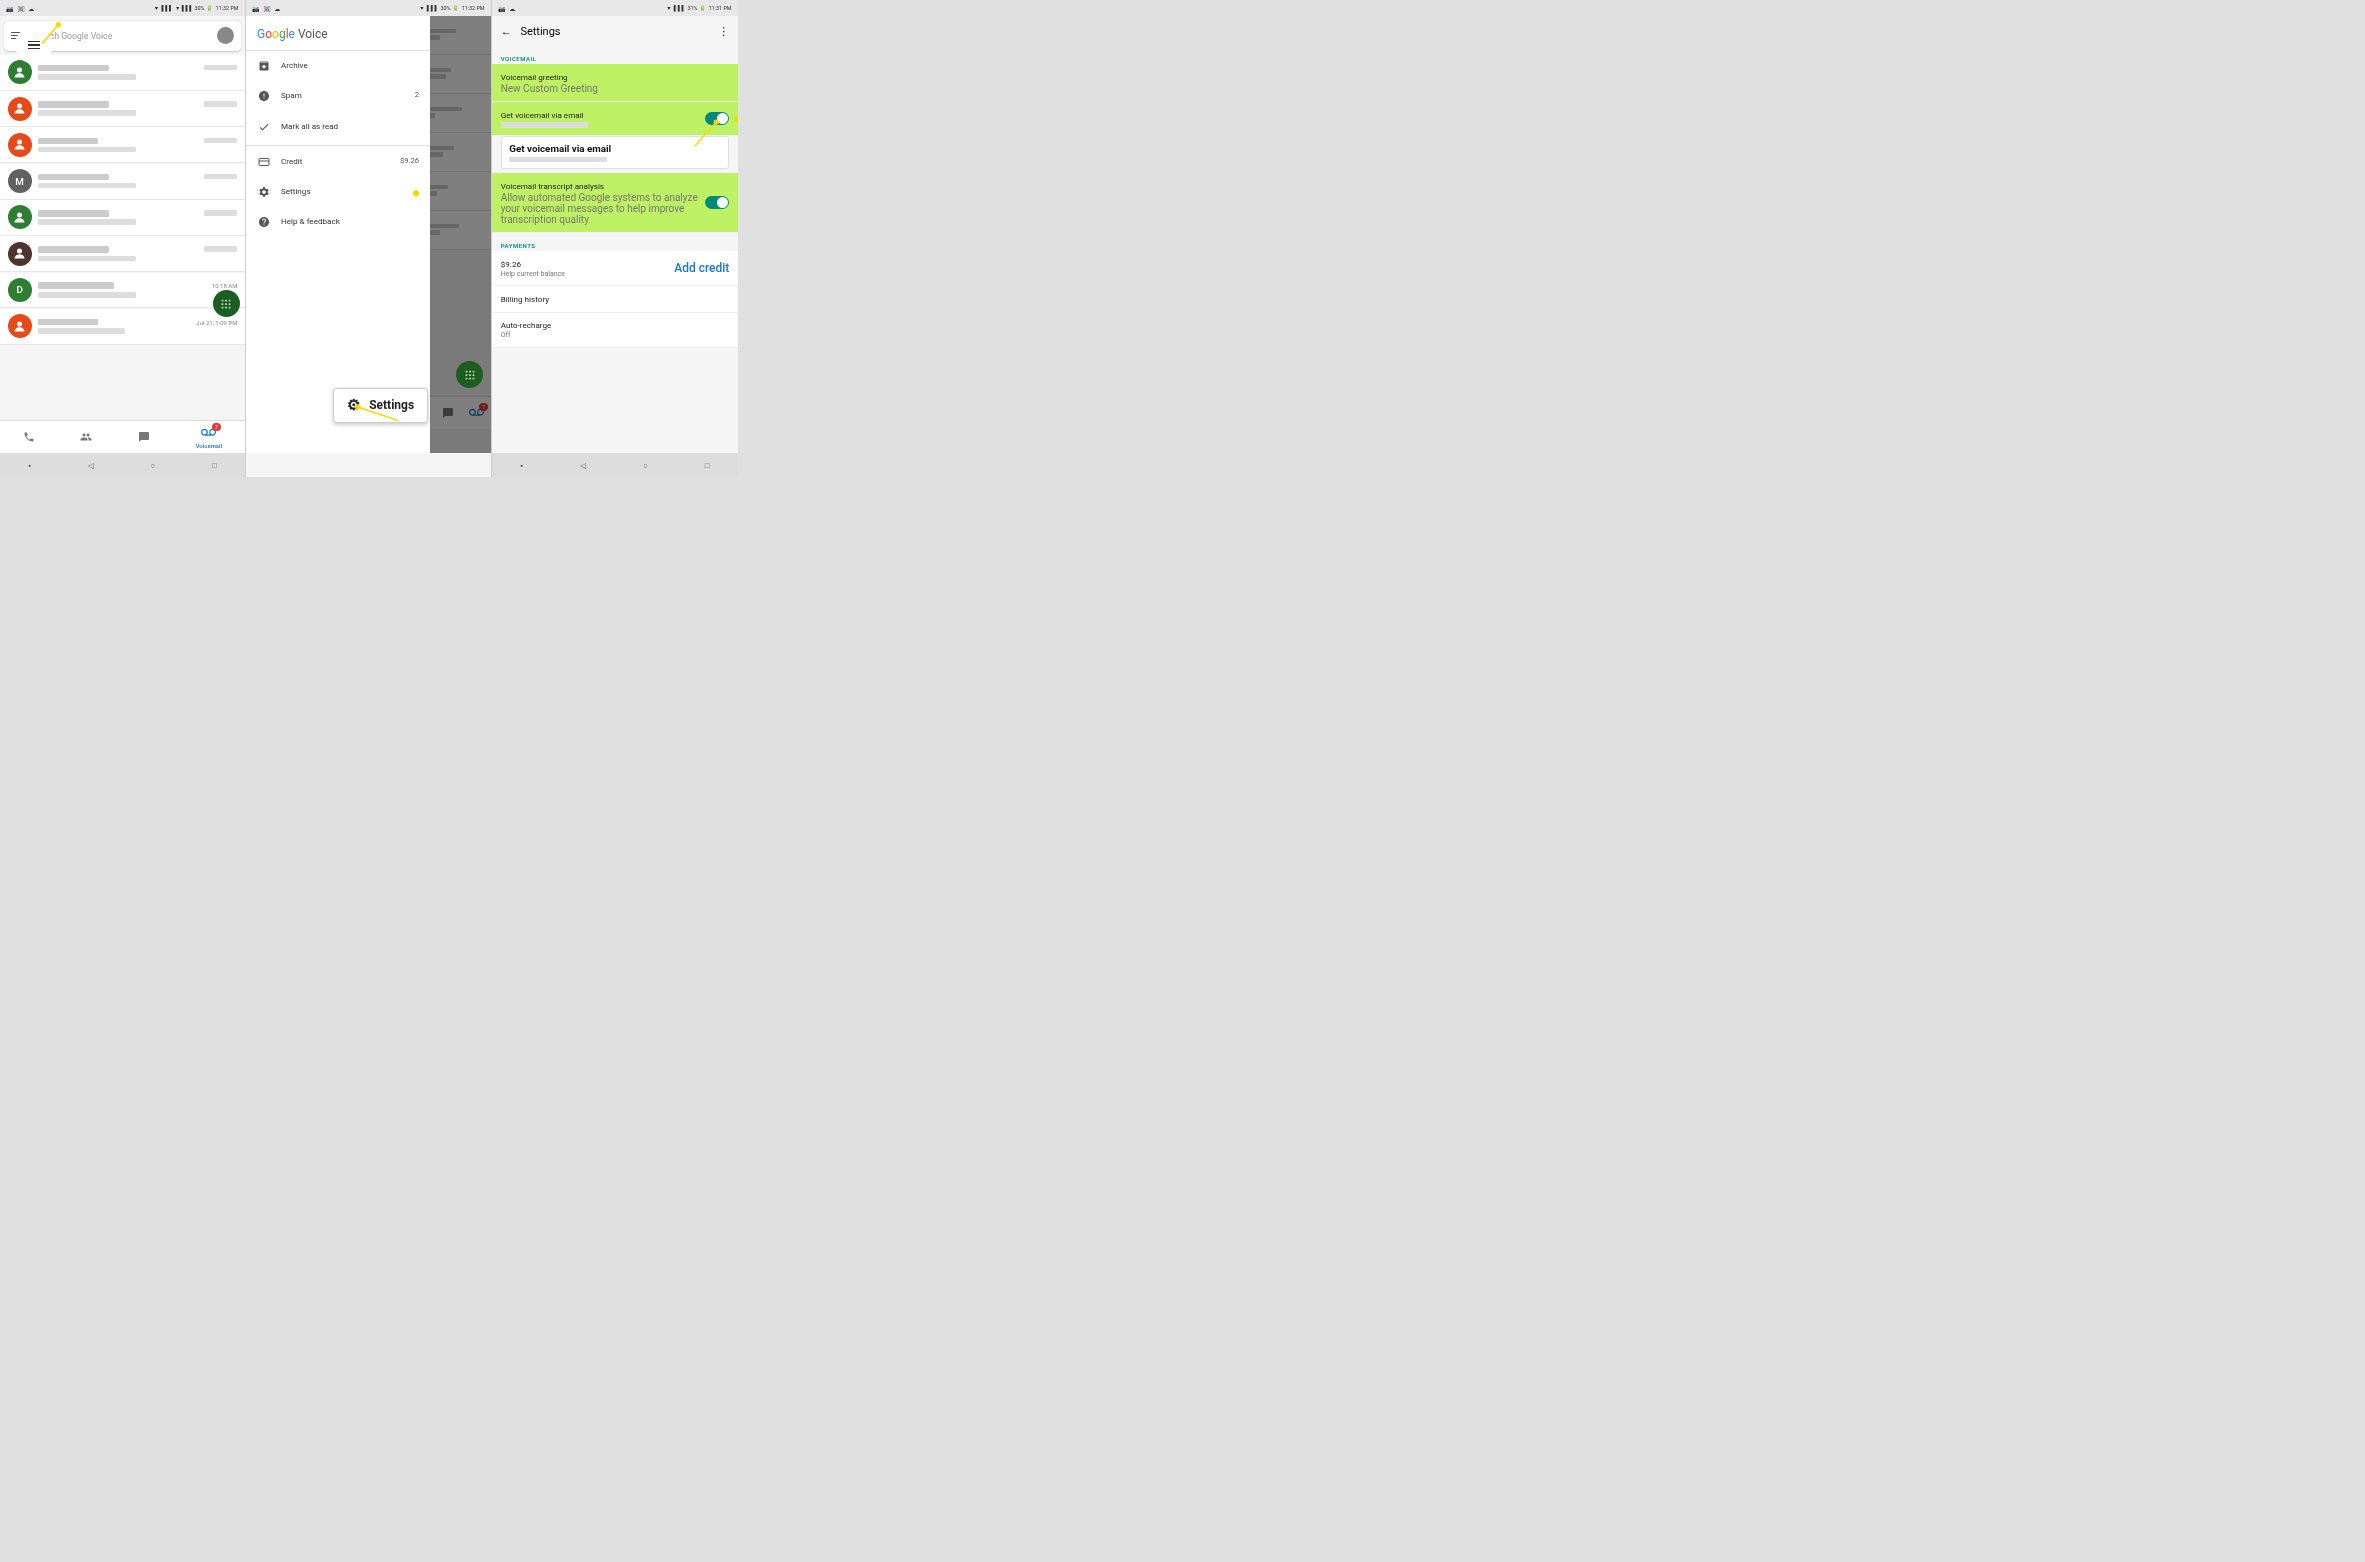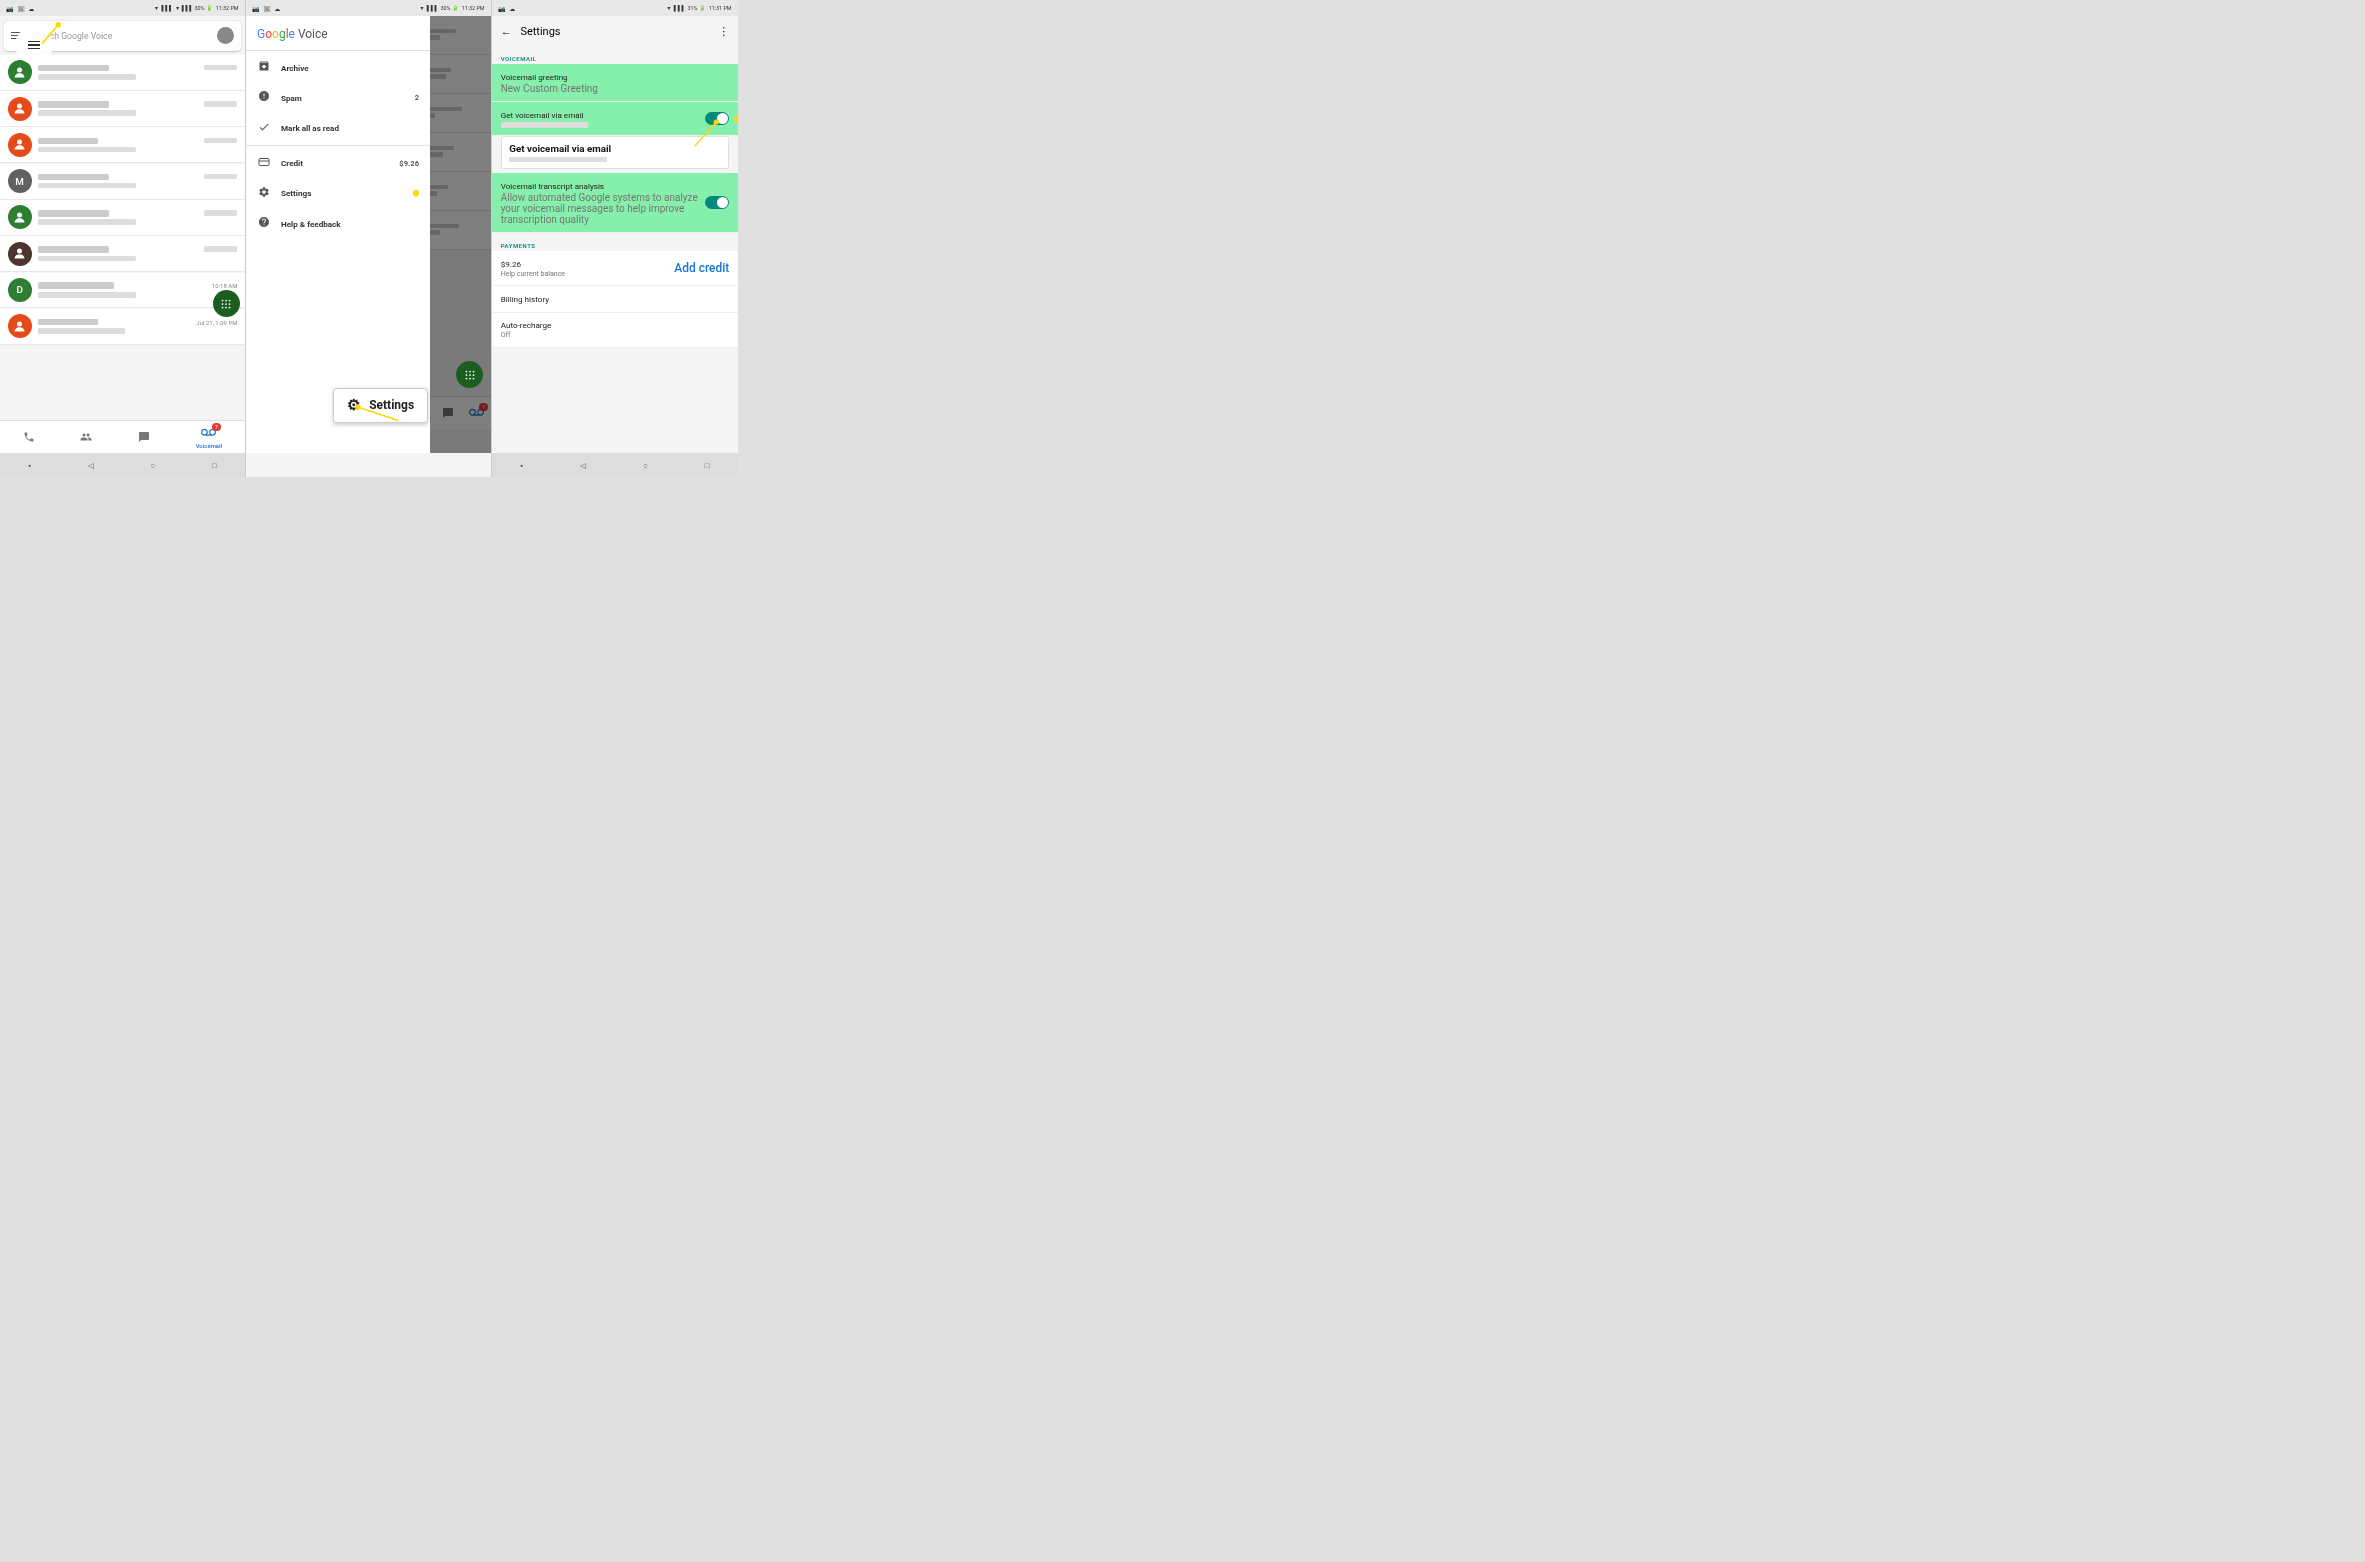--- a/index.html
+++ b/index.html
@@ -149,25 +149,24 @@
       padding: 11px 11px 6.5px;
       font-size: 12px; font-weight: 400;
     }
     .drawer-header .google { color: #4285F4; }
     .drawer-header .google2 { color: #EA4335; }
     .drawer-header .google3 { color: #FBBC05; }
     .drawer-header .google4 { color: #34A853; }
     .drawer-header .voice { color: #555; }
 
     .drawer-item {
-      display: flex; align-items: center;
+      display: flex; 
       padding: 7.6px 11px; gap: 11px;
       font-size: 8.1px; color: #333; cursor: pointer;
       position: relative;
-      font-weight: bold;
     }
     .drawer-icon { font-size: 11px; color: #666; width: 13px; text-align: center; }
     .drawer-badge {
       margin-left: auto;
       background: none; color: #555; font-size: 7.6px;
     }
     .drawer-divider { height: 0.5px; background: #e0e0e0; margin: 2.2px 0; }
 
     
     .settings-highlight {
@@ -217,21 +216,21 @@
     .settings-header .back-icon { font-size: 11px; cursor: pointer; }
     .settings-header .title { font-size: 11px; flex: 1; }
     .settings-header .more-icon { font-size: 11px; cursor: pointer; }
 
     .settings-content { flex: 1; overflow-y: auto; padding-bottom: 11px; }
     .settings-section-label {
       font-size: 6px; color: #00897B; font-weight: 600; letter-spacing: 0.5px;
       padding: 8.7px 8.7px 2.2px; text-transform: uppercase;
     }
     .settings-item {
-      background: #86efac; padding: 7.6px 8.7px;
+      background: #bef264; padding: 7.6px 8.7px;
       border-bottom: 0.5px solid #f0f0f0;
     }
     .settings-item-row {
       display: flex; align-items: center; justify-content: space-between;
     }
     .settings-item-title { font-size: 8.1px; color: #212121; }
     .settings-item-sub { font-size: 10px; color: #757575; margin-top: 1.1px; }
     .settings-item-sub-blur {
       height: 5.4px; background: #ddd; border-radius: 1.1px; width: 87px; margin-top: 2.2px;
     }

